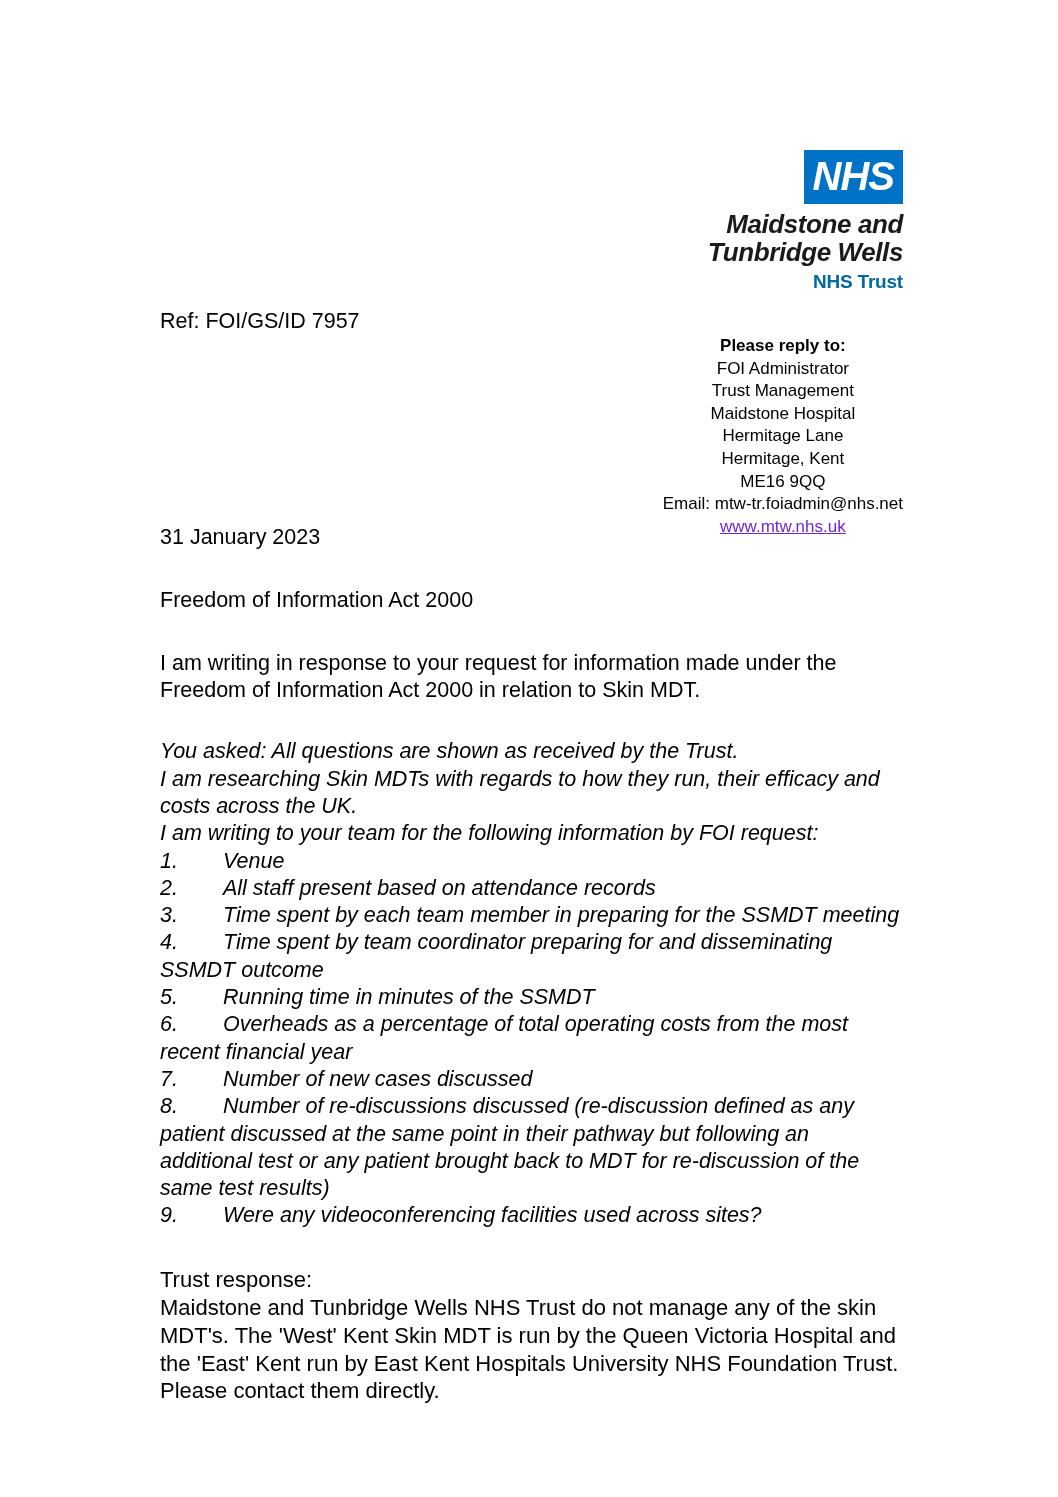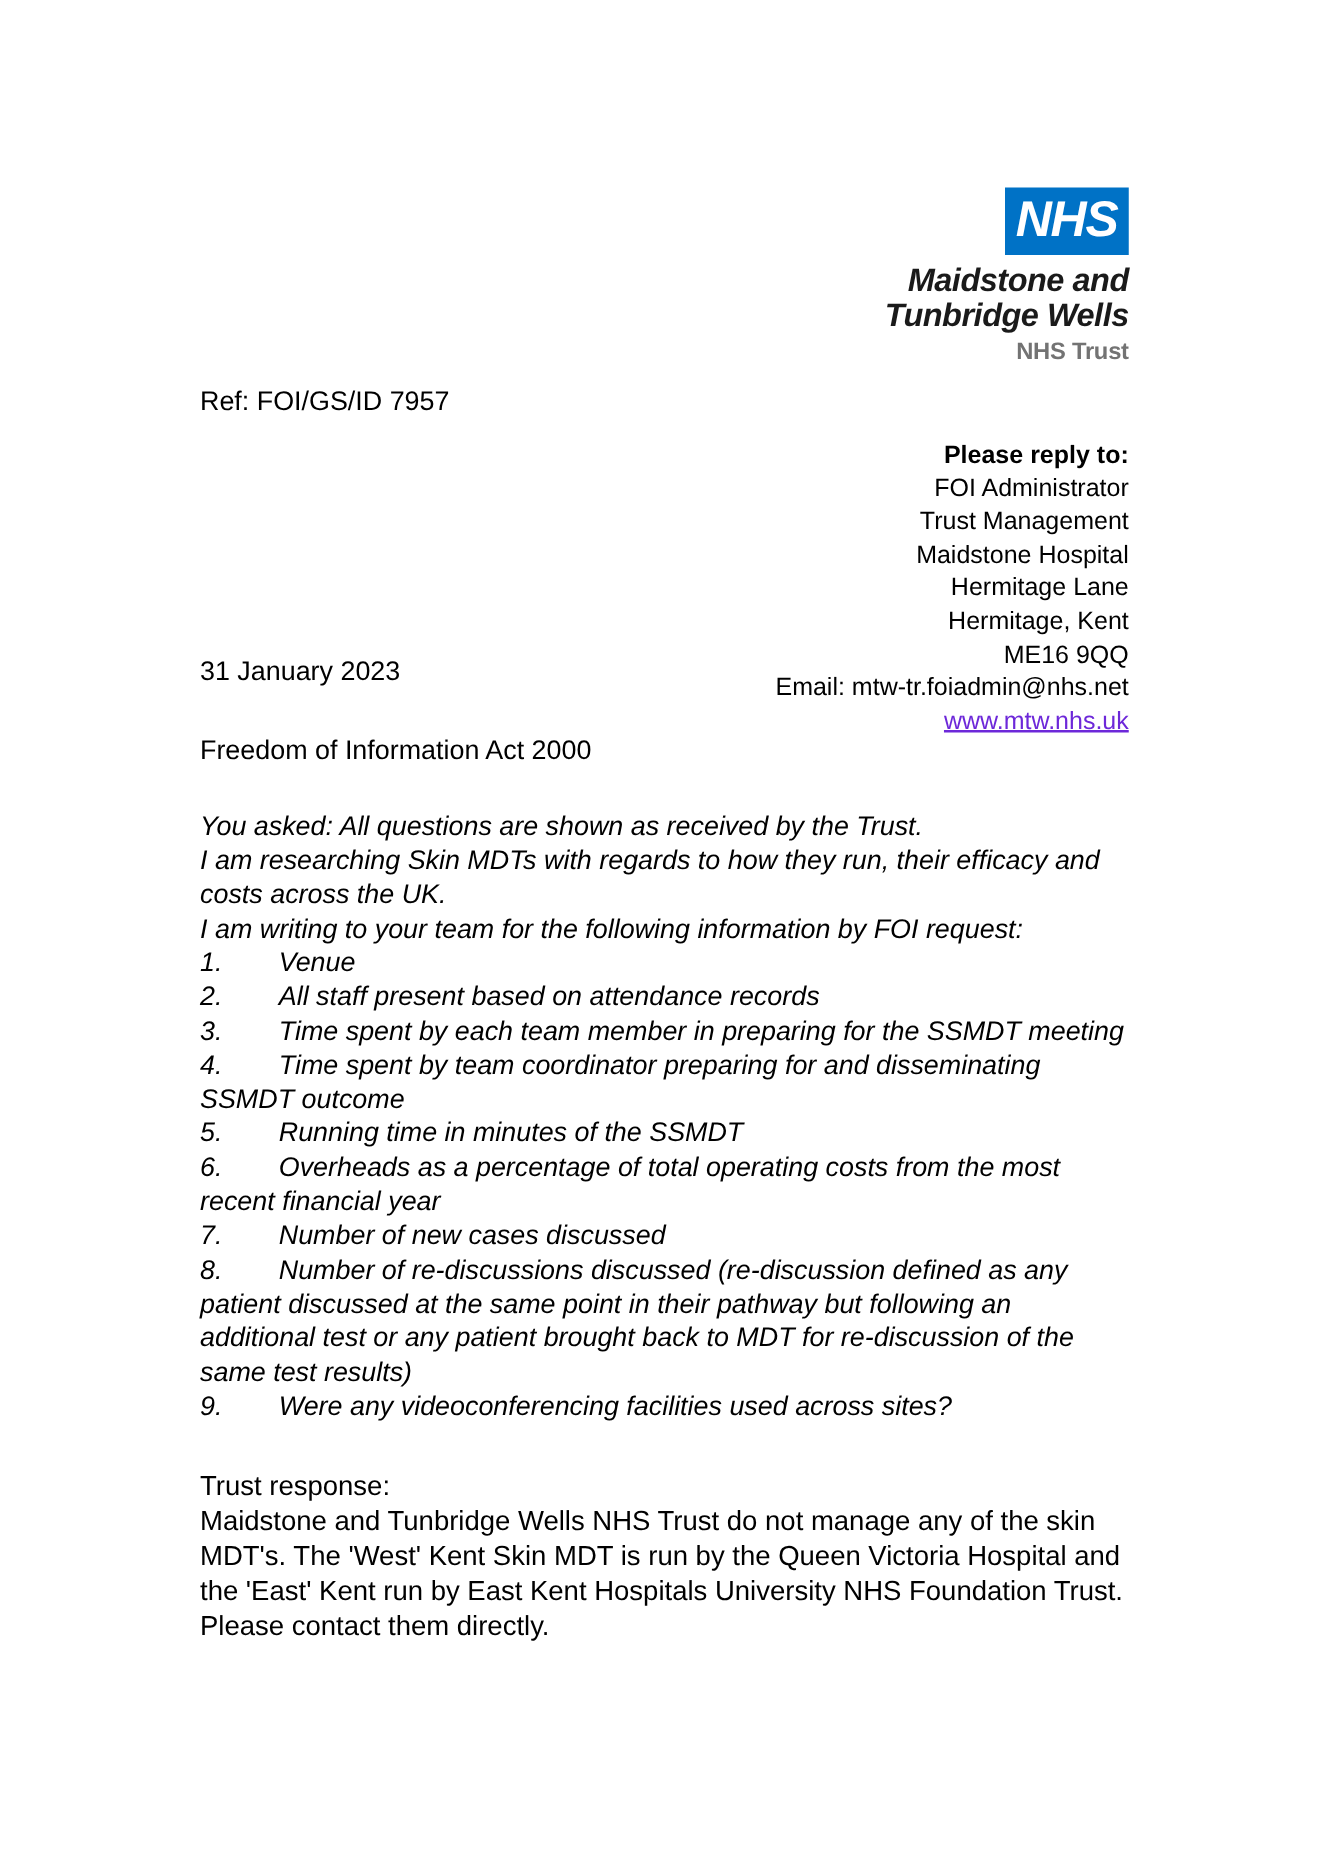--- a/index.html
+++ b/index.html
@@ -49,42 +49,42 @@
     line-height: 1.08;
     color: #1a1a1a;
     letter-spacing: -0.4px;
     white-space: nowrap;
     font-style: italic;
   }
   .trust-suffix {
     font-family: "Liberation Sans", sans-serif;
     font-weight: bold;
     font-size: 19px;
-    color: #737373;
+    color: #0369a1;
     margin-top: 5px;
     letter-spacing: -0.2px;
   }
 
   
   .ref-line {
     position: absolute;
     top: 308px;
     left: 160px;
     font-size: 21.5px;
     line-height: 1.25;
     white-space: nowrap;
   }
 
   
   .address-block {
     position: absolute;
-    top: 351px;
+    top: 335px;
     right: 155px;
-    text-align: right;
-    font-size: 20px;
+    text-align: center;
+    font-size: 17px;
     line-height: 1.33;
   }
   .address-block .addr-heading {
     font-weight: bold;
   }
   .address-block .addr-link {
     color: #6d28d9;
     text-decoration: underline;
     display: inline-block;
   }
@@ -174,20 +174,24 @@
       <a class="addr-link" href="#">www.mtw.nhs.uk</a>
     </div>
   </div>
 
   <div class="body-col">
 
     <p class="date-line">31 January 2023</p>
 
     <p class="act-heading">Freedom of Information Act 2000</p>
 
+    <p class="para">
+      <span>I am writing in response to your request for information made under the</span><br>
+      <span>Freedom of Information Act 2000 in relation to Skin MDT.</span>
+    </p>
 
     <div class="italic-block">
       <p>You asked: All questions are shown as received by the Trust.</p>
       <p>I am researching Skin MDTs with regards to how they run, their efficacy and</p>
       <p>costs across the UK.</p>
       <p>I am writing to your team for the following information by FOI request:</p>
 
       <ol class="num-list">
         <li><span class="num">1.</span><span>Venue</span></li>
         <li><span class="num">2.</span><span>All staff present based on attendance records</span></li>

